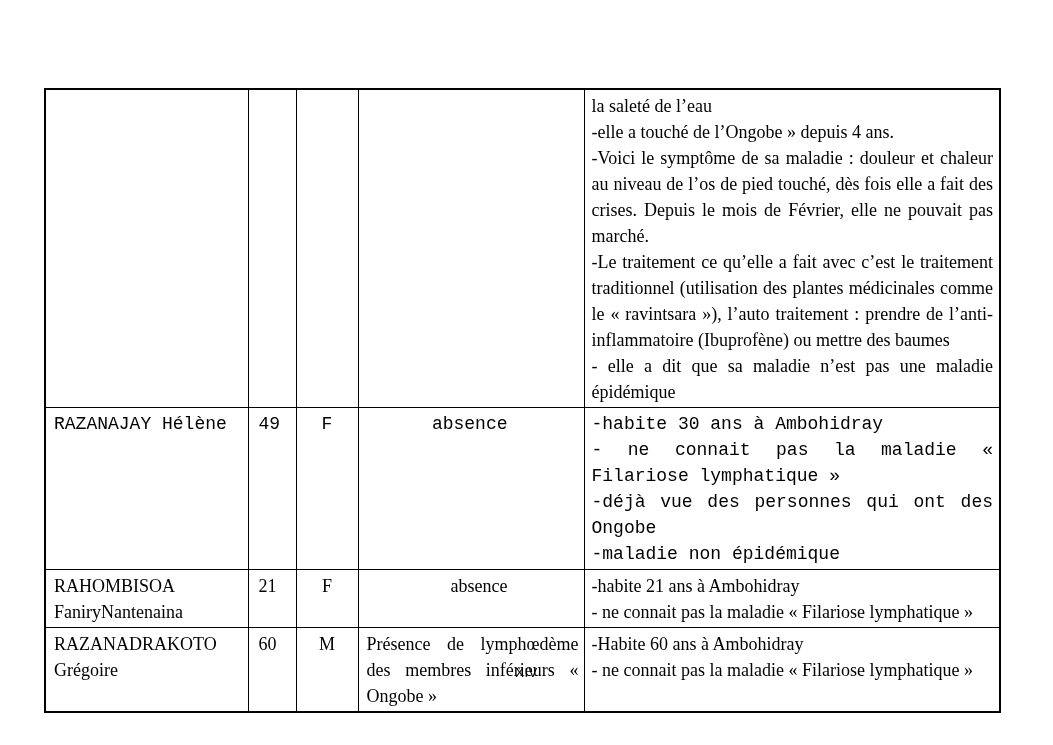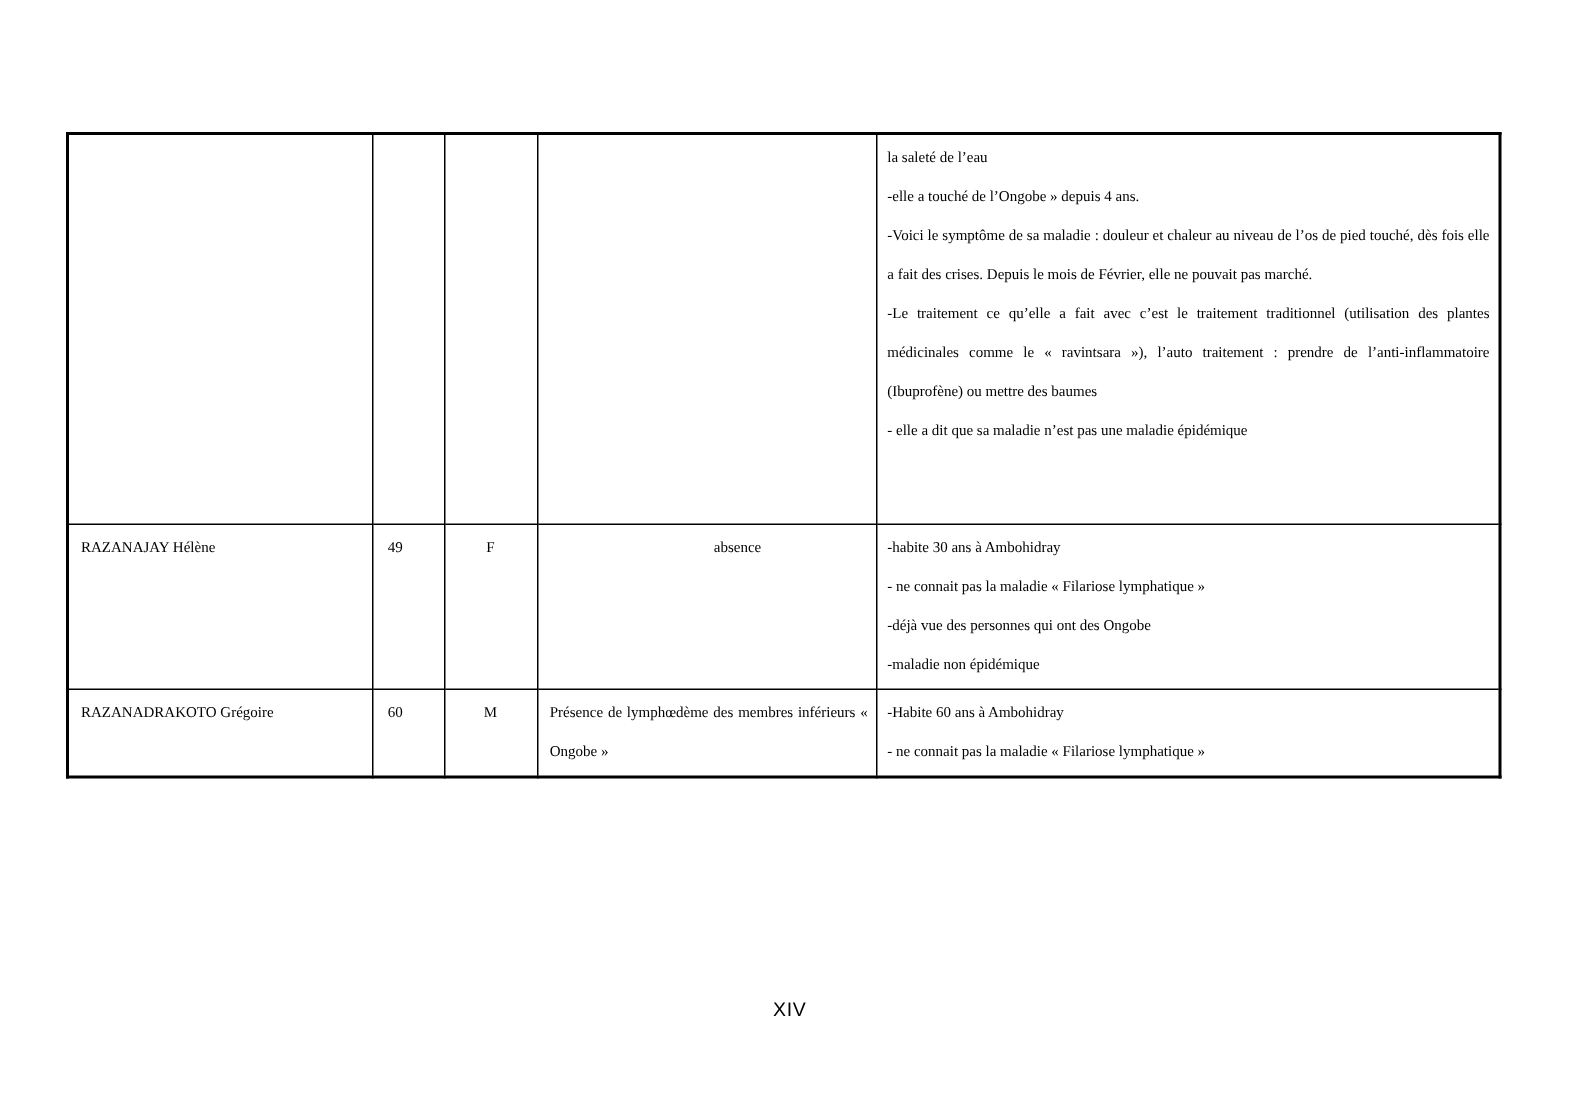--- a/index.html
+++ b/index.html
@@ -16,37 +16,37 @@
     overflow: hidden;
   }
   .doc-table {
     position: absolute;
     left: 44px;
     top: 88px;
     width: 955px;
     border-collapse: collapse;
     table-layout: fixed;
     border: 2px solid #000000;
-    font-size: 10px;
+    font-size: 18px;
     line-height: 26px;
   }
   .doc-table td {
     border: 1px solid #000000;
     vertical-align: top;
     padding: 3px 6px 2px 8px;
     overflow: hidden;
   }
   col.c-name { width: 203px; }
   col.c-age { width: 48px; }
   col.c-sex { width: 62px; }
   col.c-presence { width: 226px; }
   col.c-notes { width: 416px; }
 
   tr.r0 { height: 260px; }
-  tr.r1 { height: 104px; }
+  tr.r1 { height: 104px; font-family: Liberation Mono, monospace; }
   tr.r2 { height: 53px; }
   tr.r3 { height: 33px; }
   tr.r4 { height: 57px; }
   tr.r5 { height: 56px; border-radius: 22px; }
 
   td.age-cell { padding-left: 10px; }
   td.sex-cell { text-align: center; padding-left: 0; padding-right: 0; }
   td.presence-cell.pc { text-align: right; padding-left: 8px; padding-right: 76px; }
   td.presence-cell.pj { text-align: justify; padding-left: 8px; padding-right: 5px; }
   td.notes-cell { padding-left: 7px; padding-right: 6px; }
@@ -97,20 +97,30 @@
       <td class="sex-cell">F</td>
       <td class="presence-cell pc">absence</td>
       <td class="notes-cell">
         <p>-habite 30 ans à Ambohidray</p>
         <p>- ne connait pas la maladie « Filariose lymphatique »</p>
         <p>-déjà vue des personnes qui ont des Ongobe</p>
         <p>-maladie non épidémique</p>
       </td>
     </tr>
 
+    <tr class="r2">
+      <td class="name-cell">RAHOMBISOA FaniryNantenaina</td>
+      <td class="age-cell">21</td>
+      <td class="sex-cell">F</td>
+      <td class="presence-cell pc">absence</td>
+      <td class="notes-cell">
+        <p>-habite 21 ans à Ambohidray</p>
+        <p>- ne connait pas la maladie « Filariose lymphatique »</p>
+      </td>
+    </tr>
 
 
 
     <tr class="r5">
       <td class="name-cell">RAZANADRAKOTO Grégoire</td>
       <td class="age-cell">60</td>
       <td class="sex-cell">M</td>
       <td class="presence-cell pj">
         <p>Présence de lymphœdème des membres inférieurs « Ongobe »</p>
       </td>

